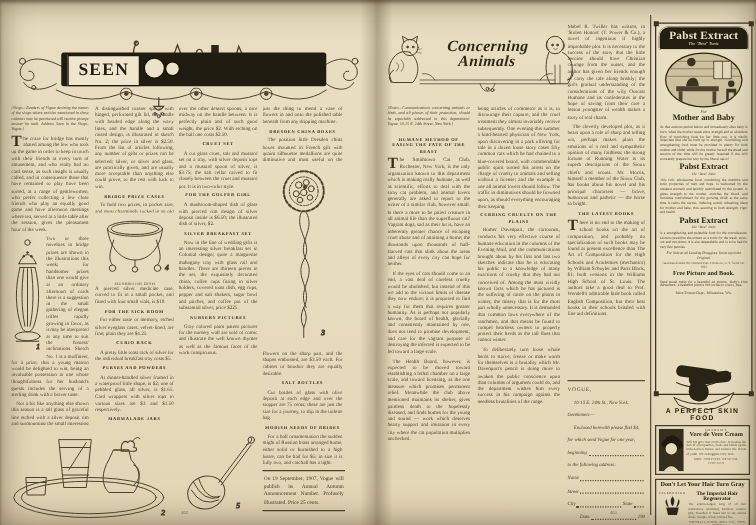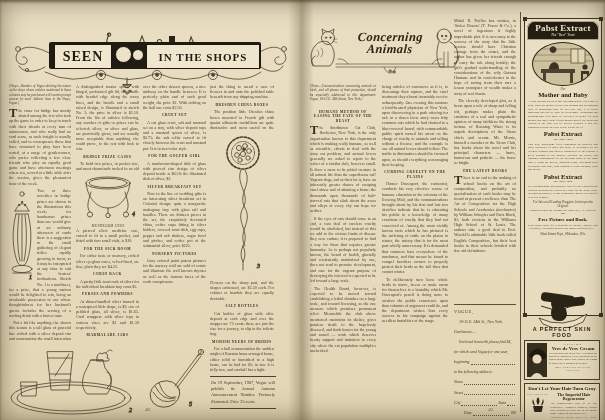--- a/index.html
+++ b/index.html
@@ -95,23 +95,20 @@
         <path d="M8,12 C7,6 10,4 10,1 M10,1 a1.6,1.6 0 1,0 .1,0" style="stroke-width:1.1"></path>
         <path d="M40,12 l3,-8 l3,8 M58,12 c0,-6 5,-6 5,0 M90,12 l2,-7 l3,7" style="stroke-width:1.1"></path>
         <rect x="70" y="4" width="6" height="8" fill="#2a2415" stroke="none"></rect>
       </svg>
       <div class="band"></div>
       <div class="wordbox" id="seenBox">
           <span>SEEN</span>
         </div>
       <div class="medal" style="left:102px;top:14px;width:15px;height:15px"></div>
       <div class="medal" style="left:119px;top:17px;width:10px;height:10px"></div>
-      <div class="wordbox" id="shopsBox">
-          <span>IN THE SHOPS</span>
-        </div>
       <svg class="lineart" style="position:absolute;left:28px;top:38px" width="224" height="28" viewBox="0 0 224 28">
         <path d="M4,2 Q32,16 60,3 Q88,16 116,3 Q144,16 172,3 Q200,16 220,2"></path>
         <circle cx="60" cy="5" r="4.6"></circle>
           <circle cx="116" cy="5" r="4.6"></circle>
           <circle cx="172" cy="5" r="4.6"></circle>
         <circle cx="60" cy="5" r="1.4" fill="#4c4230"></circle>
           <circle cx="116" cy="5" r="1.4" fill="#4c4230"></circle>
           <circle cx="172" cy="5" r="1.4" fill="#4c4230"></circle>
         <path d="M86,8 l0,7 M82,15 q4,6 8,0 z M82,15 l8,0" style="stroke-width:1"></path>
         <circle cx="86" cy="23" r="1.2"></circle>

